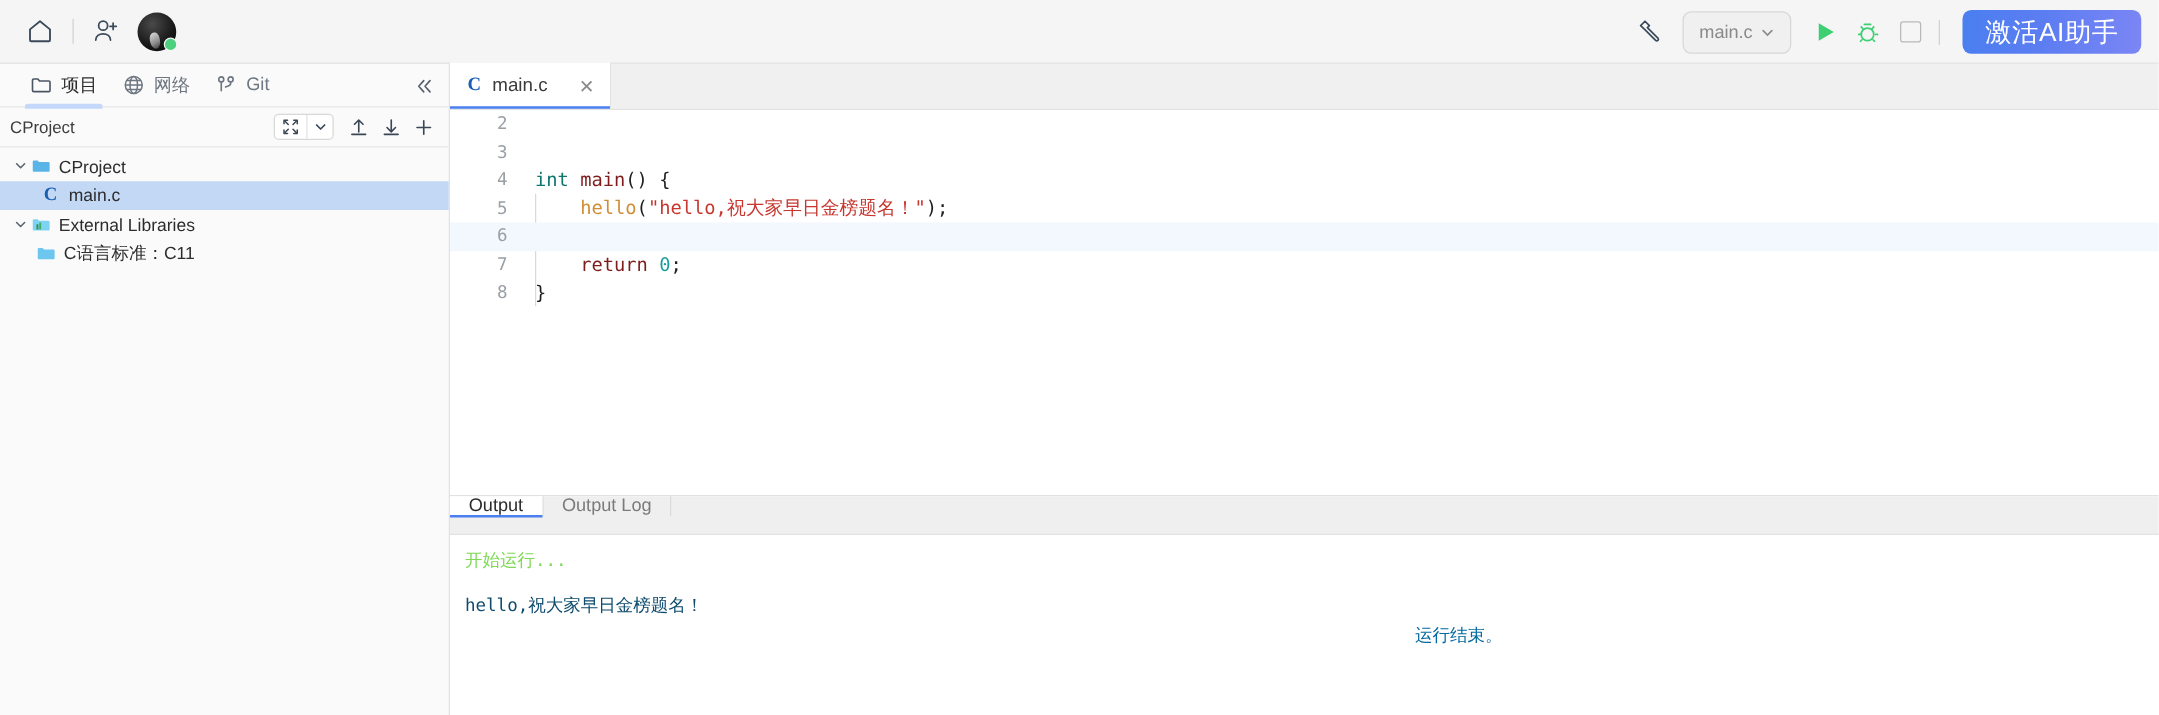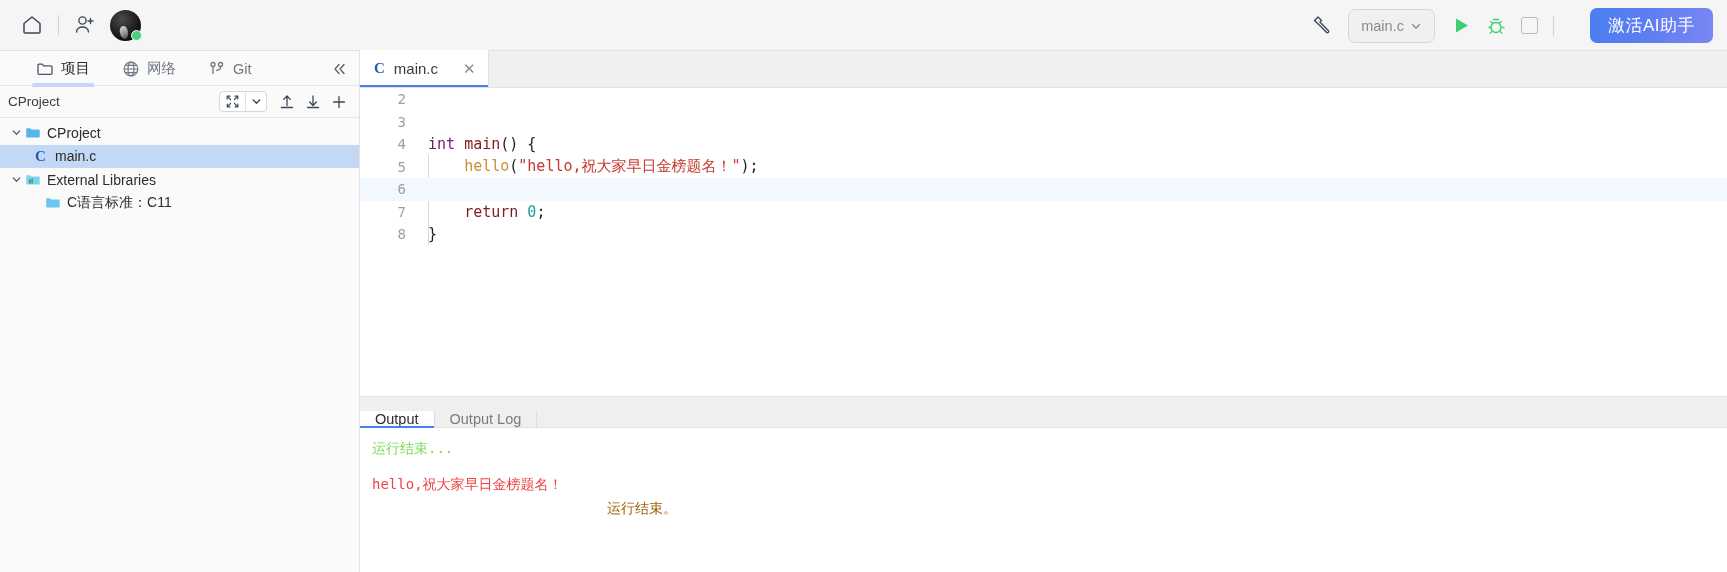--- a/index.html
+++ b/index.html
@@ -60,45 +60,44 @@
     color: #8a8a8a; font-size: 14.5px;
     cursor: pointer;
   }
   .run-btn, .debug-btn, .stop-btn {
     width: 34px; height: 34px;
     display: flex; align-items: center; justify-content: center;
     cursor: pointer; border-radius: 5px;
   }
   .stop-sq { width: 17px; height: 17px; border: 1.6px solid #b9b9b9; border-radius: 2.5px; }
   .ai-btn {
-    height: 35px; padding: 0 18px; margin-left: 30px;
+    height: 35px; padding: 0 18px; margin-left: 12px;
     border-radius: 7px;
     background: linear-gradient(95deg, #4a7ff0 0%, #5c7df2 45%, #7b86f4 100%);
-    color: #fff; font-size: 17px;
+    color: #fff; font-size: 21px;
     display: flex; align-items: center; justify-content: center;
     cursor: pointer; letter-spacing: .5px;
   }
 
   
   .body-wrap { display: flex; height: 521px; }
 
   
   .sidebar {
     width: 360px; min-width: 360px;
     background: #fafafa;
     border-right: 1px solid #e2e2e2;
     display: flex; flex-direction: column;
   }
   .side-tabs {
     height: 35px;
-    display: flex; align-items: flex-start;
-    padding-left: 26px;
+    display: flex; align-items: center;
+    padding-left: 14px;
     border-bottom: 1px solid #e6e6e6;
     position: relative;
-    gap: 12px;
   }
   .side-tab {
     display: flex; align-items: center; gap: 7px;
     padding: 0 10px; height: 35px;
     font-size: 14.5px; color: #6e7681;
     cursor: pointer; position: relative;
   }
   .side-tab.active { color: #2b2b2b; }
   .side-tab.active::after {
     content:""; position: absolute; left: 6px; right: 6px; bottom: -1px;
@@ -177,54 +176,54 @@
   .gutter {
     width: 60px; min-width: 60px; text-align: right;
     padding-right: 14px; color: #9aa0a6; font-size: 14px;
     user-select: none;
   }
   .indent-guide {
     position: absolute; left: 68px; top: 0; bottom: 0;
     width: 1px; background: #d9d9d9;
   }
   .code-text { white-space: pre; padding-left: 8px; }
-  .kw { color: #701a75; }
+  .kw { color: #0f766e; }
   .fn { color: #7f1d1d; }
   .fname { color: #cf8e37; }
   .str { color: #c7372f; }
   .num { color: #1a9c9c; }
   .pl { color: #1f1f1f; }
 
   
   .panel { height: 176px; display: flex; flex-direction: column;
     border-top: 1px solid #e2e2e2; }
   .panel-tabs {
     height: 31px; background: #efefef;
-    display: flex; align-items: flex-end;
+    display: flex; align-items: flex-start;
     border-bottom: 1px solid #e2e2e2;
   }
   .ptab {
     display: flex; align-items: center; padding: 0 15px;
     font-size: 14.5px; color: #7b7b7b;
     border-right: 1px solid #dcdcdc;
     cursor: pointer; position: relative;
   }
   .ptab.active { background: #fff; color: #2b2b2b; }
   .ptab.active::after {
     content:""; position: absolute; left:0; right:0; bottom:-1px;
     height: 2px; background: #4a7ff0;
   }
   .panel-body {
     flex: 1; background: #fff; padding: 12px 0 0 12px;
     font-family: "DejaVu Sans Mono", monospace; font-size: 14px;
     overflow: hidden;
   }
   .out-green { color: #7fd957; margin-bottom: 18px; }
-  .out-plain { color: #ef4444; margin-bottom: 6px; }
-  .out-end { color: #a16207; padding-left: 235px; }
+  .out-plain { color: #0c4a6e; margin-bottom: 6px; }
+  .out-end { color: #0369a1; padding-left: 235px; text-align: center; }
 
   svg { display: block; }
 </style>
 </head>
 <body>
 
 <div class="topbar">
   <div class="topbar-left">
     <div class="icon-btn">
       <span>
@@ -407,21 +406,21 @@
           <svg width="16" height="16" viewBox="0 0 16 16">
             <path d="M1.2 4.2a.9.9 0 0 1 .9-.9h3l1.1 1.3h7.6a.9.9 0 0 1 .9.9v6a.9.9 0 0 1-.9.9H2.1a.9.9 0 0 1-.9-.9z" fill="#7fd3f2"></path>
             <rect x="4.2" y="7.4" width="1.5" height="4.2" fill="#2f8f4e"></rect>
             <rect x="6.4" y="6.1" width="1.5" height="5.5" fill="#3fae5f"></rect>
             <rect x="8.6" y="8.4" width="1.5" height="3.2" fill="#7fd3f2"></rect>
           </svg>
         </span>
         <span class="tree-label">External Libraries</span>
       </div>
 
-      <div class="tree-row" style="padding-left:44px">
+      <div class="tree-row" style="padding-left:28px">
         <span class="ico">
           <svg width="16" height="16" viewBox="0 0 16 16">
               <path d="M1.2 4.2a.9.9 0 0 1 .9-.9h3l1.1 1.3h7.6a.9.9 0 0 1 .9.9v6a.9.9 0 0 1-.9.9H2.1a.9.9 0 0 1-.9-.9z" fill="#6cc6ee"></path>
             </svg>
         </span>
         <span class="tree-label">C语言标准：C11</span>
       </div>
 
     </div>
   </div>
@@ -468,20 +467,20 @@
         <span class="code-text"><span class="pl">}</span></span>
       </div>
     </div>
 
     <div class="panel">
       <div class="panel-tabs">
         <div class="ptab active">Output</div>
         <div class="ptab">Output Log</div>
       </div>
       <div class="panel-body">
-        <div class="out-green">运行结束...</div>
+        <div class="out-green">开始运行...</div>
         <div class="out-plain">hello,祝大家早日金榜题名！</div>
         <div class="out-end">运行结束。</div>
       </div>
     </div>
 
   </div>
 </div>
 
 </body></html>

